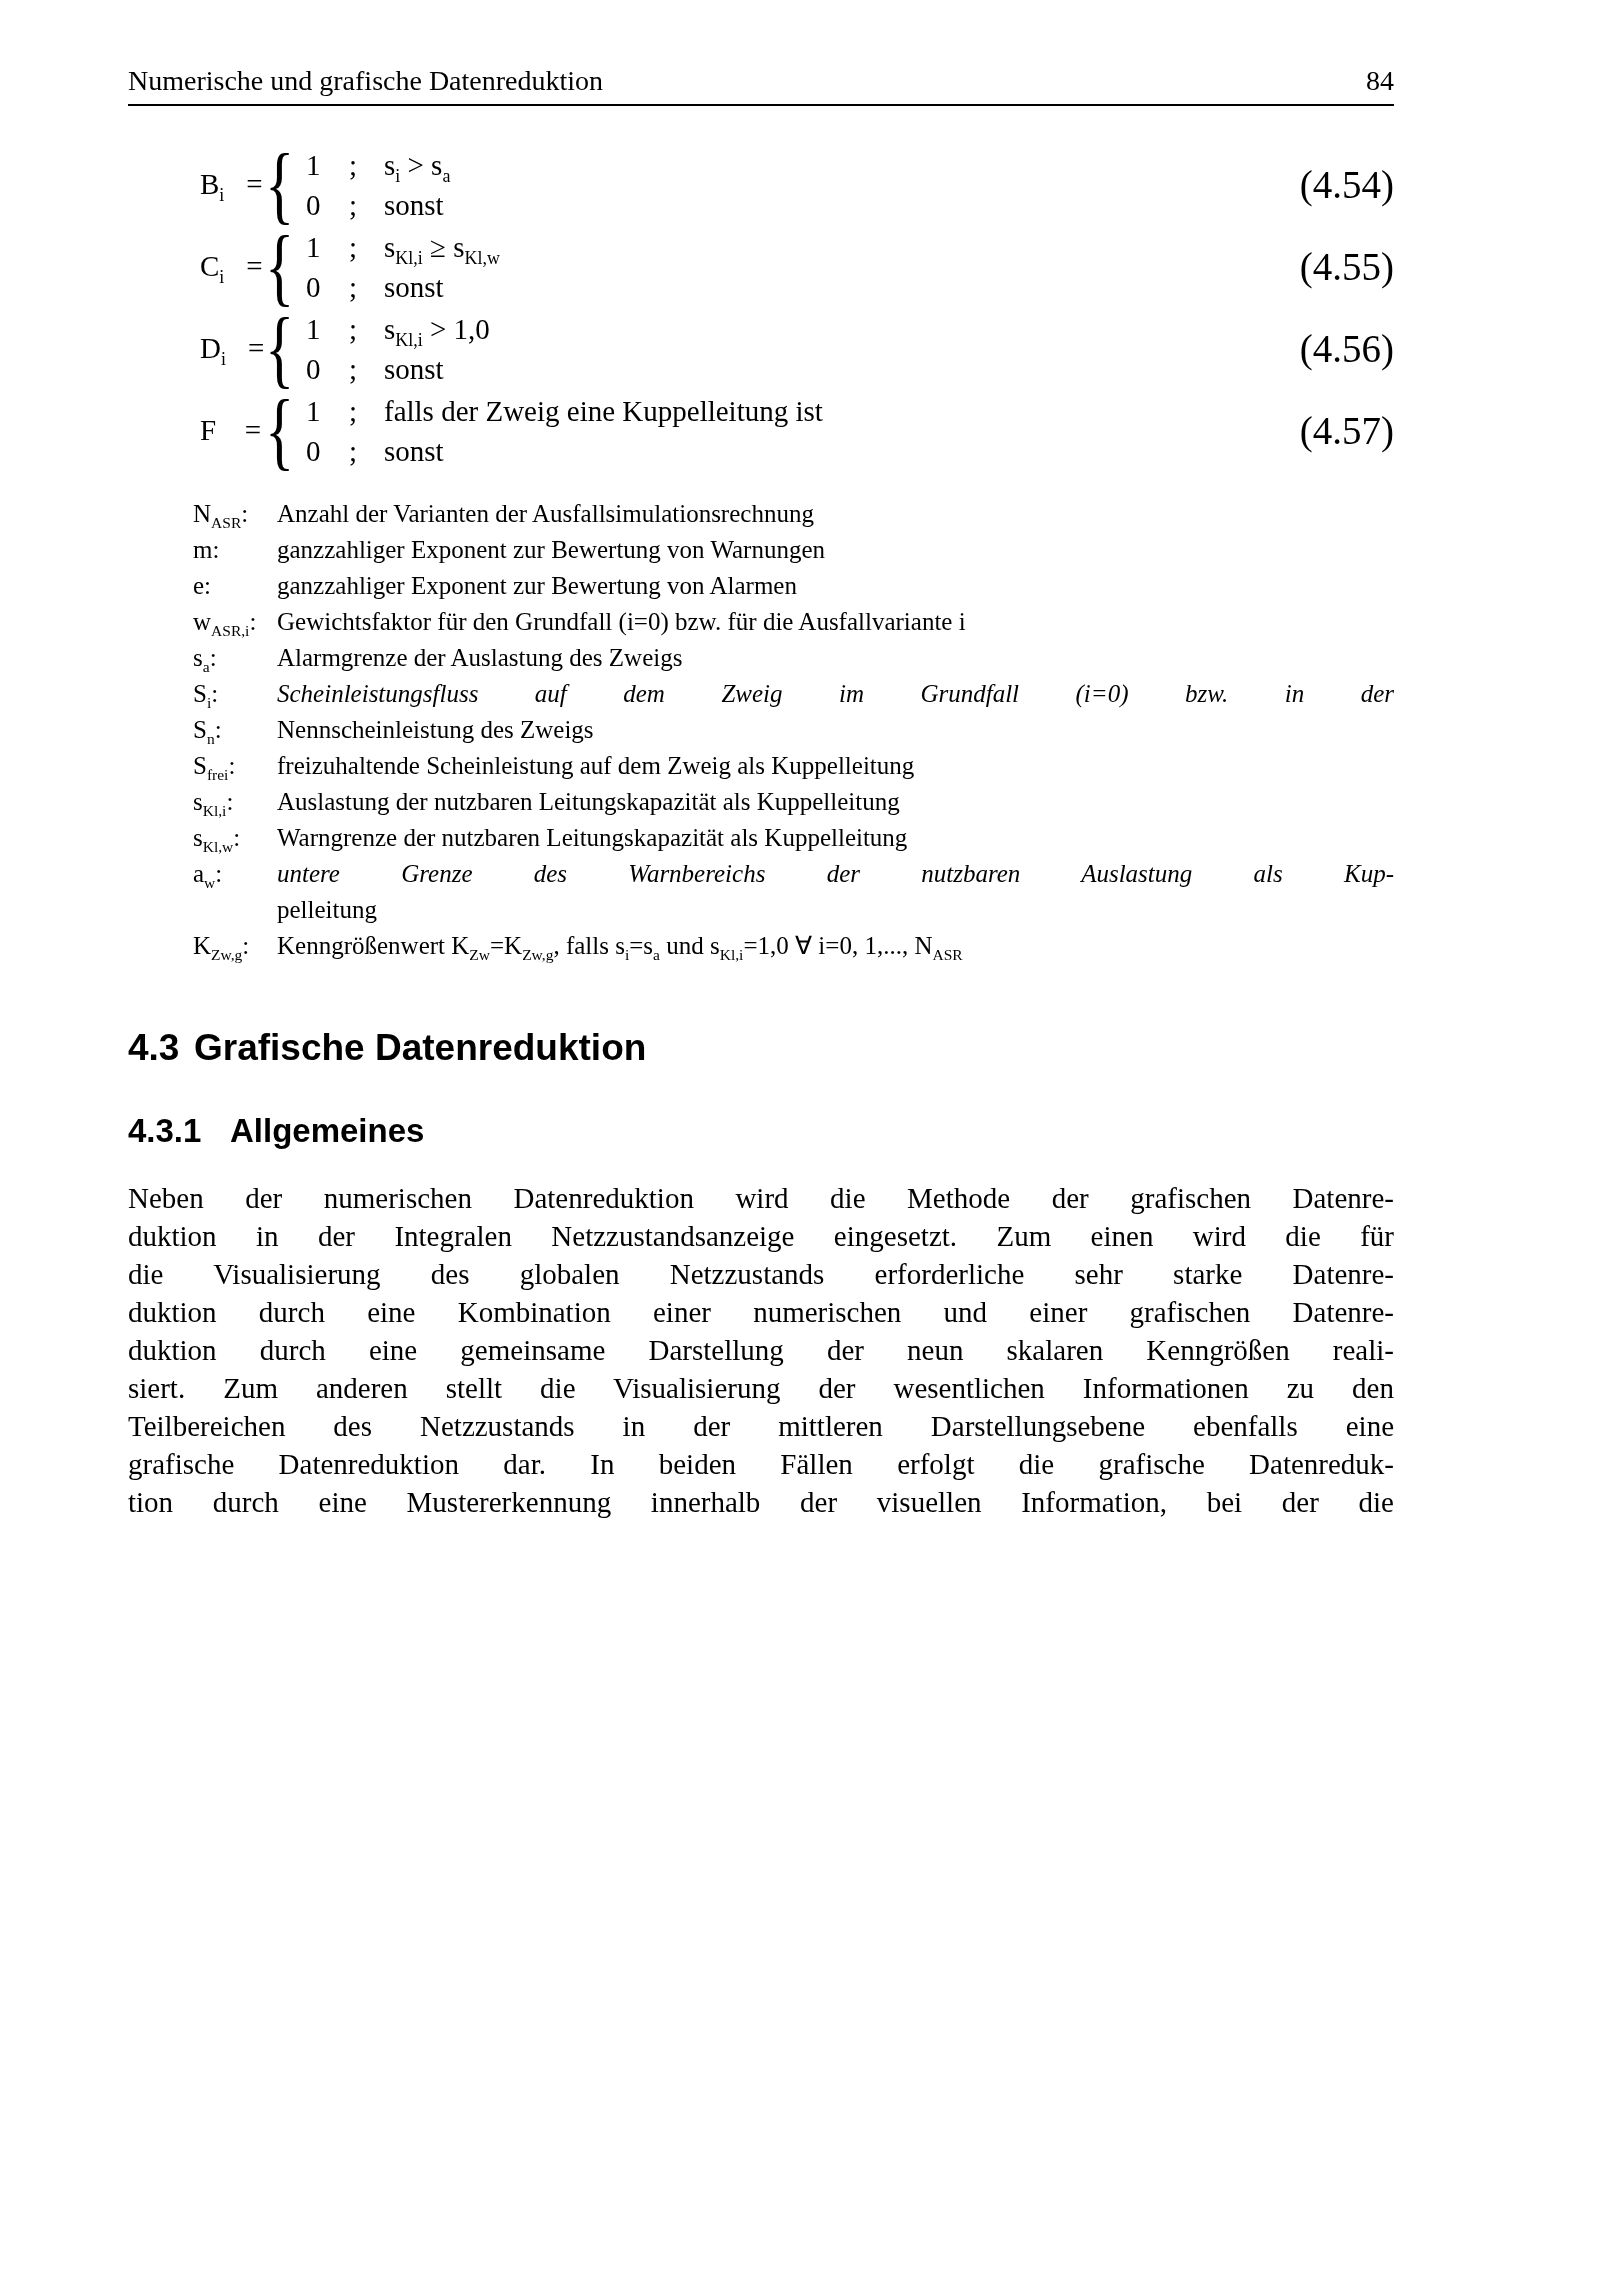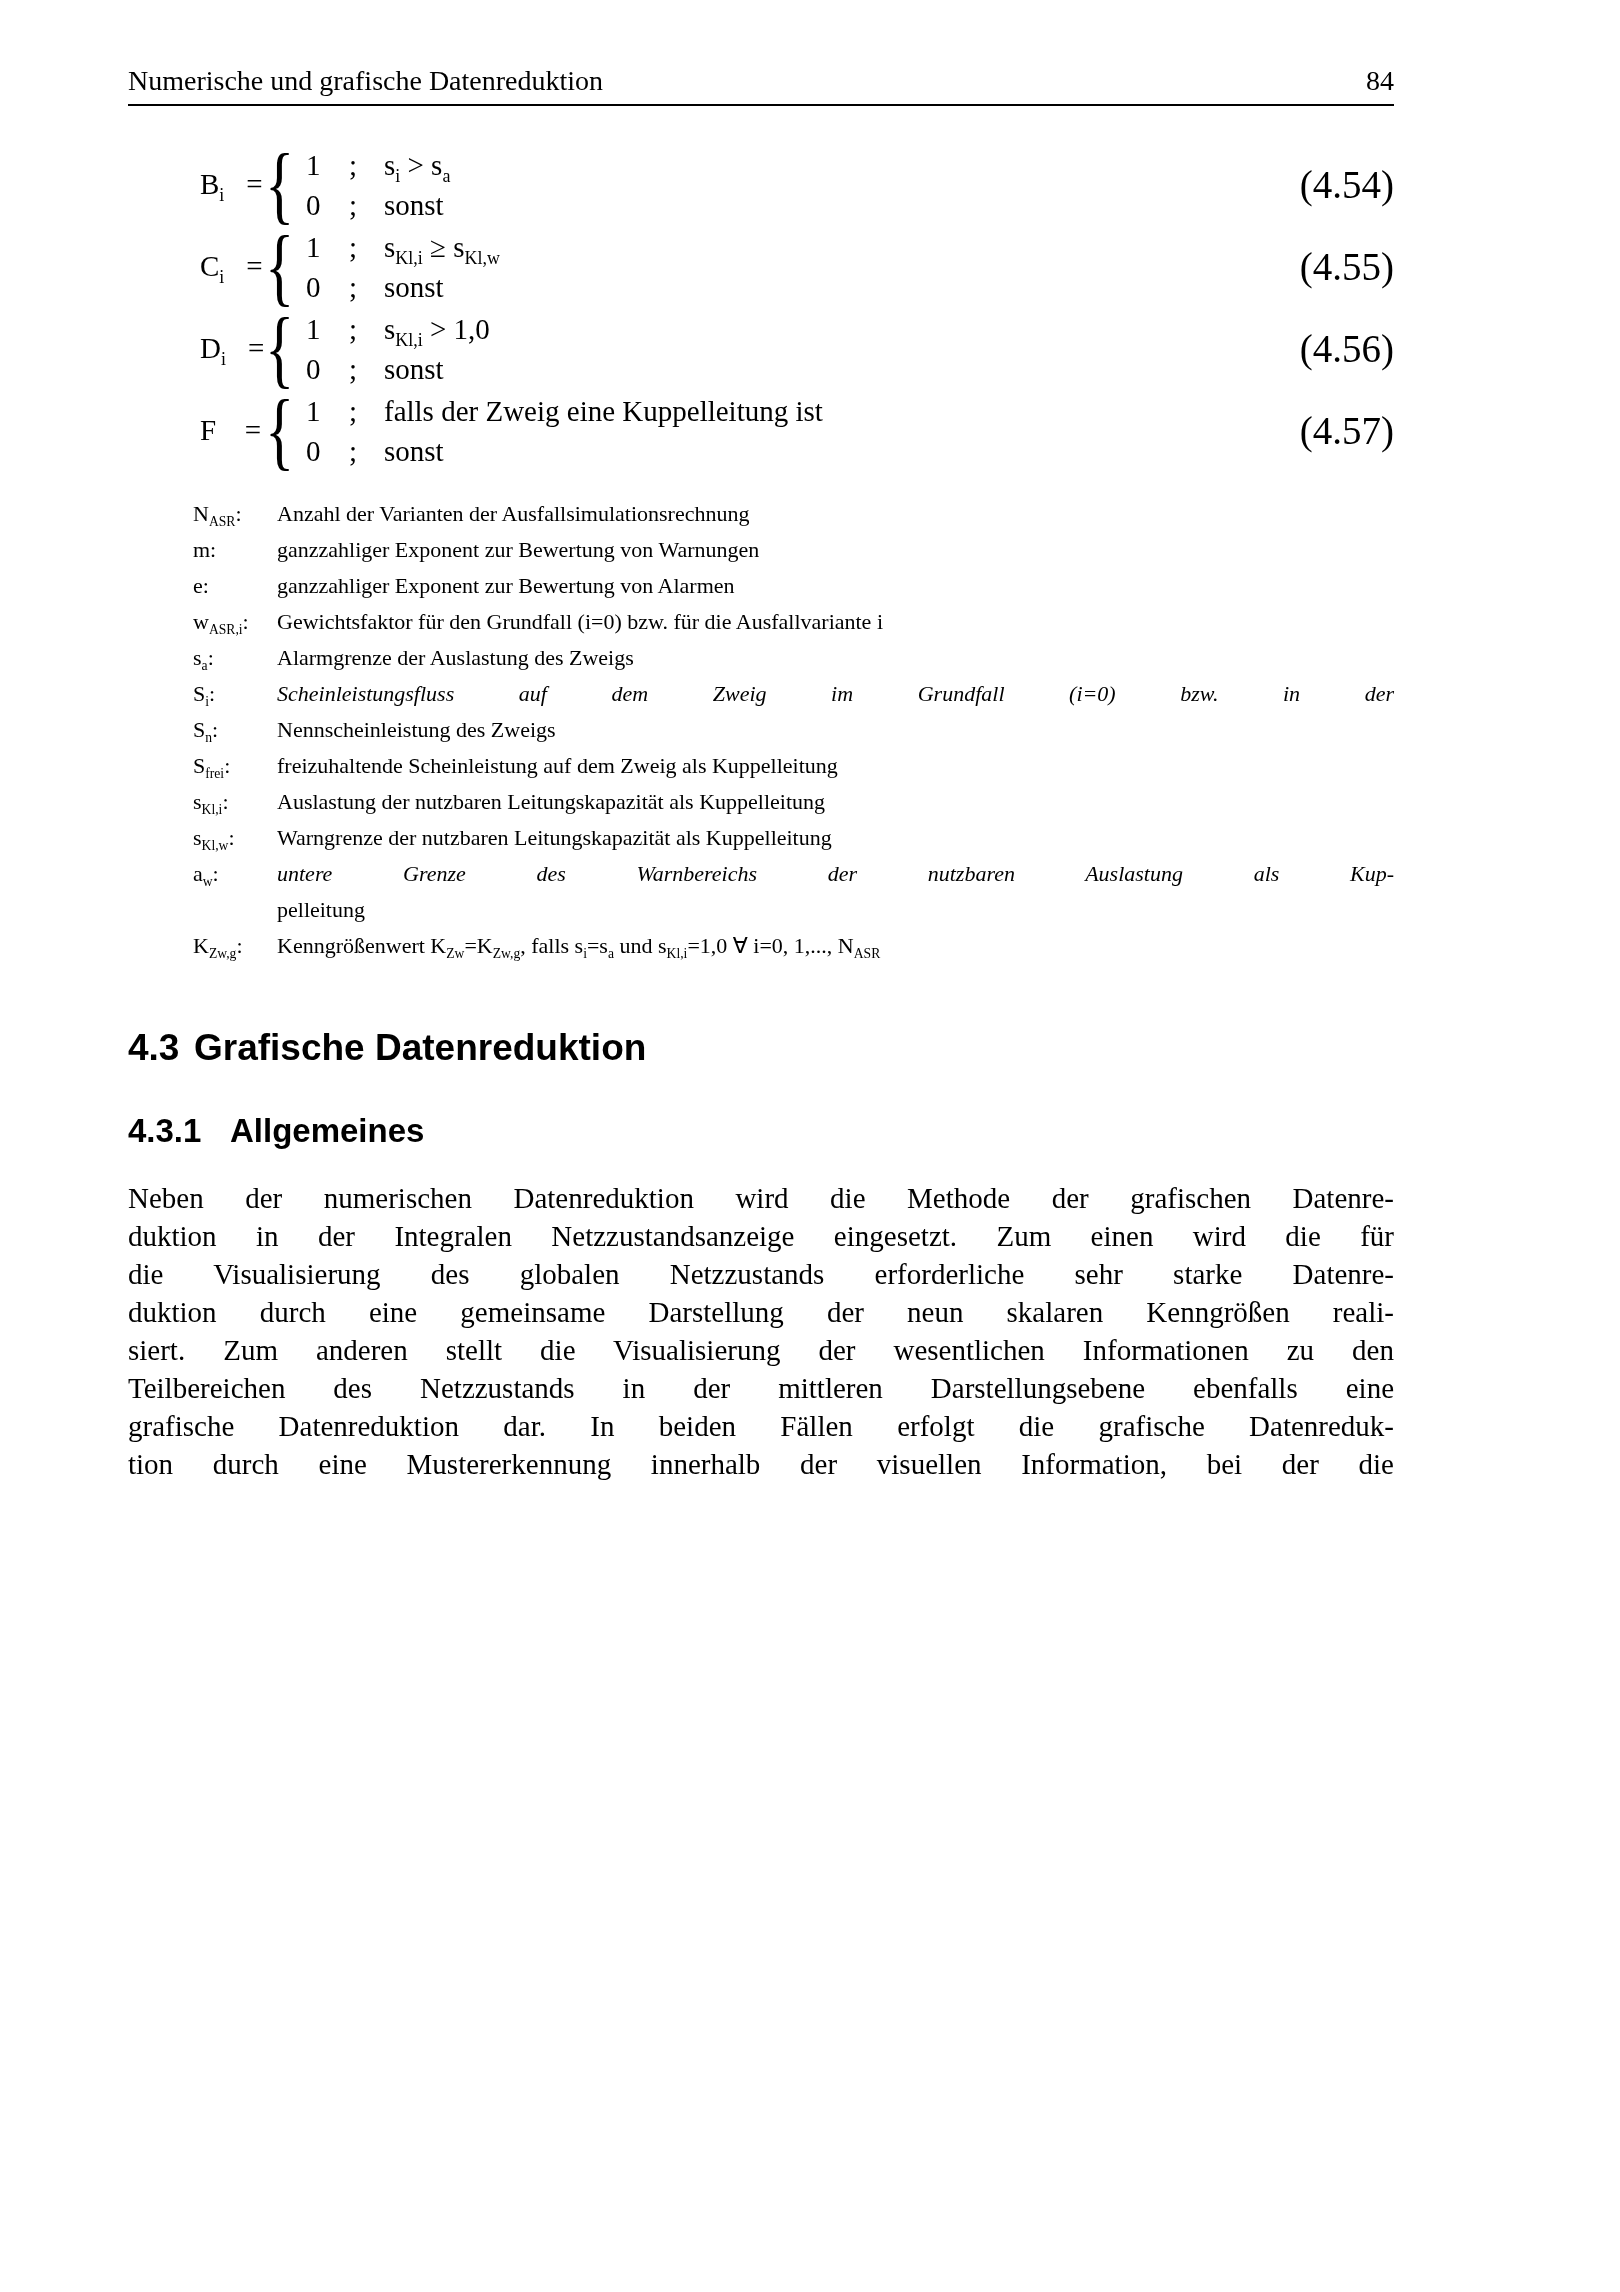--- a/index.html
+++ b/index.html
@@ -74,21 +74,21 @@
     margin-left: auto;
   }
   sub {
     font-size: 62%;
     line-height: 0;
   }
   
   .definitions {
     margin-top: 25.5px;
     margin-left: 65px;
-    font-size: 22px;
+    font-size: 25px;
   }
   .def-row {
     display: flex;
     line-height: 36px;
   }
   .def-term {
     width: 84px;
     flex-shrink: 0;
     white-space: nowrap;
   }
@@ -313,20 +313,21 @@
 
   <div class="subsection-heading">
     <span class="sec-num">4.3.1</span>
     <span class="sec-title">Allgemeines</span>
   </div>
 
   <div class="paragraph">
       <div class="para-line">Neben der numerischen Datenreduktion wird die Methode der grafischen Datenre-</div>
       <div class="para-line">duktion in der Integralen Netzzustandsanzeige eingesetzt. Zum einen wird die für</div>
       <div class="para-line">die Visualisierung des globalen Netzzustands erforderliche sehr starke Datenre-</div>
+      <div class="para-line">duktion durch eine Kombination einer numerischen und einer grafischen Datenre-</div>
       <div class="para-line">duktion durch eine gemeinsame Darstellung der neun skalaren Kenngrößen reali-</div>
       <div class="para-line">siert. Zum anderen stellt die Visualisierung der wesentlichen Informationen zu den</div>
       <div class="para-line">Teilbereichen des Netzzustands in der mittleren Darstellungsebene ebenfalls eine</div>
       <div class="para-line">grafische Datenreduktion dar. In beiden Fällen erfolgt die grafische Datenreduk-</div>
       <div class="para-line">tion durch eine Mustererkennung innerhalb der visuellen Information, bei der die</div>
     </div>
 
 </div>
 
 

